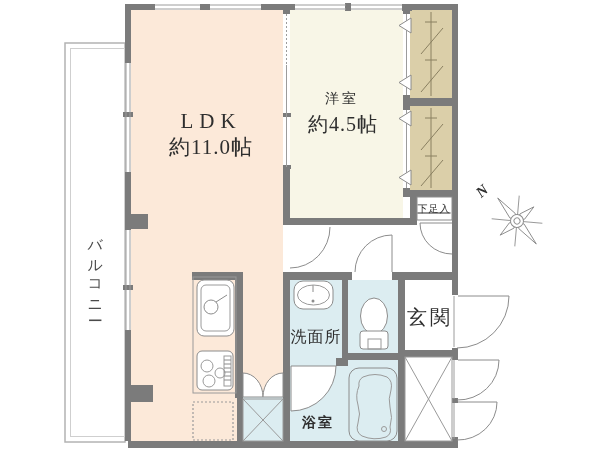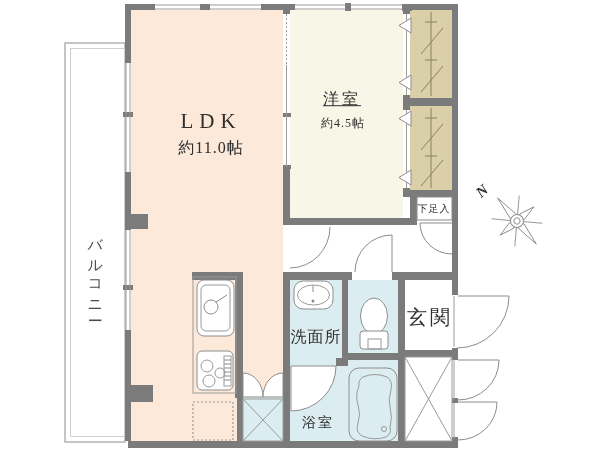--- a/index.html
+++ b/index.html
@@ -11,29 +11,29 @@
   .thin{stroke:#8c8c8c;stroke-width:1;fill:none;}
   .arc{stroke:#8c8c8c;stroke-width:1;fill:none;}
   .whitearc{stroke:#8c8c8c;stroke-width:1;fill:#ffffff;}
   .fixline{stroke:#8c8c8c;stroke-width:1;fill:#ffffff;}
   .fixnone{stroke:#9a9a9a;stroke-width:1;fill:none;}
   .closetmark{stroke:#8a8061;stroke-width:1;fill:none;}
   .xline{stroke:#9a9a9a;stroke-width:1;fill:none;}
   .lbl{position:absolute;transform:translate(-50%,-50%);color:#2e2e2e;white-space:nowrap;
        text-align:center;line-height:1.1;}
   .lbl-ldk{font-size:21px;letter-spacing:6px;}
-  .lbl-ldk-area{font-size:16px;letter-spacing:1px;}
-  .lbl-yoshitsu{font-size:16px;letter-spacing:3px;text-decoration:underline;}
-  .lbl-yoshitsu-area{font-size:12px;letter-spacing:1px;text-align:center;}
+  .lbl-ldk-area{font-size:21px;letter-spacing:1px;}
+  .lbl-yoshitsu{font-size:14px;letter-spacing:3px;}
+  .lbl-yoshitsu-area{font-size:20px;letter-spacing:1px;text-align:center;}
   .lbl-balcony{font-size:15px;letter-spacing:4px;writing-mode:vertical-rl;color:#4a4a4a;
        transform:translate(-50%,-50%);}
   .lbl-genkan{font-size:20px;letter-spacing:3px;}
   .lbl-senmen{font-size:16px;letter-spacing:1px;}
   .lbl-yokushitsu{font-size:14px;letter-spacing:2px;}
-  .lbl-shoe{font-size:10px;letter-spacing:1px;}
+  .lbl-shoe{font-size:10px;letter-spacing:1px;text-decoration:underline;}
   .lbl-north{font-size:15px;font-weight:bold;font-style:italic;
        transform:translate(-50%,-50%) rotate(-42deg);}
 </style>
 </head>
 <body>
 
 <div id="plan-wrap">
 <svg width="600" height="450" viewBox="0 0 600 450">
 
   <rect x="0" y="0" width="600" height="450" fill="#ffffff"></rect>
@@ -205,15 +205,15 @@
 </svg>
 
   <div class="lbl lbl-ldk" style="left:211px;top:122px;">LDK</div>
   <div class="lbl lbl-ldk-area" style="left:211px;top:148px;">約11.0帖</div>
   <div class="lbl lbl-yoshitsu" style="left:342px;top:99px;">洋室</div>
   <div class="lbl lbl-yoshitsu-area" style="left:343px;top:124px;">約4.5帖</div>
   <div class="lbl lbl-balcony" style="left:95px;top:272px;">バルコニー</div>
   <div class="lbl lbl-shoe" style="left:434px;top:208px;">下足入</div>
   <div class="lbl lbl-genkan" style="left:430px;top:317px;">玄関</div>
   <div class="lbl lbl-senmen" style="left:316px;top:337px;">洗面所</div>
-  <div class="lbl lbl-yokushitsu" style="left:318px;top:423px;">浴室</div>
+  <div class="lbl lbl-yokushitsu" style="left:318px;top:423px;font-weight:bold;">浴室</div>
   <div class="lbl lbl-north" style="left:482px;top:191px;">N</div>
 </div>
 
 </body></html>

